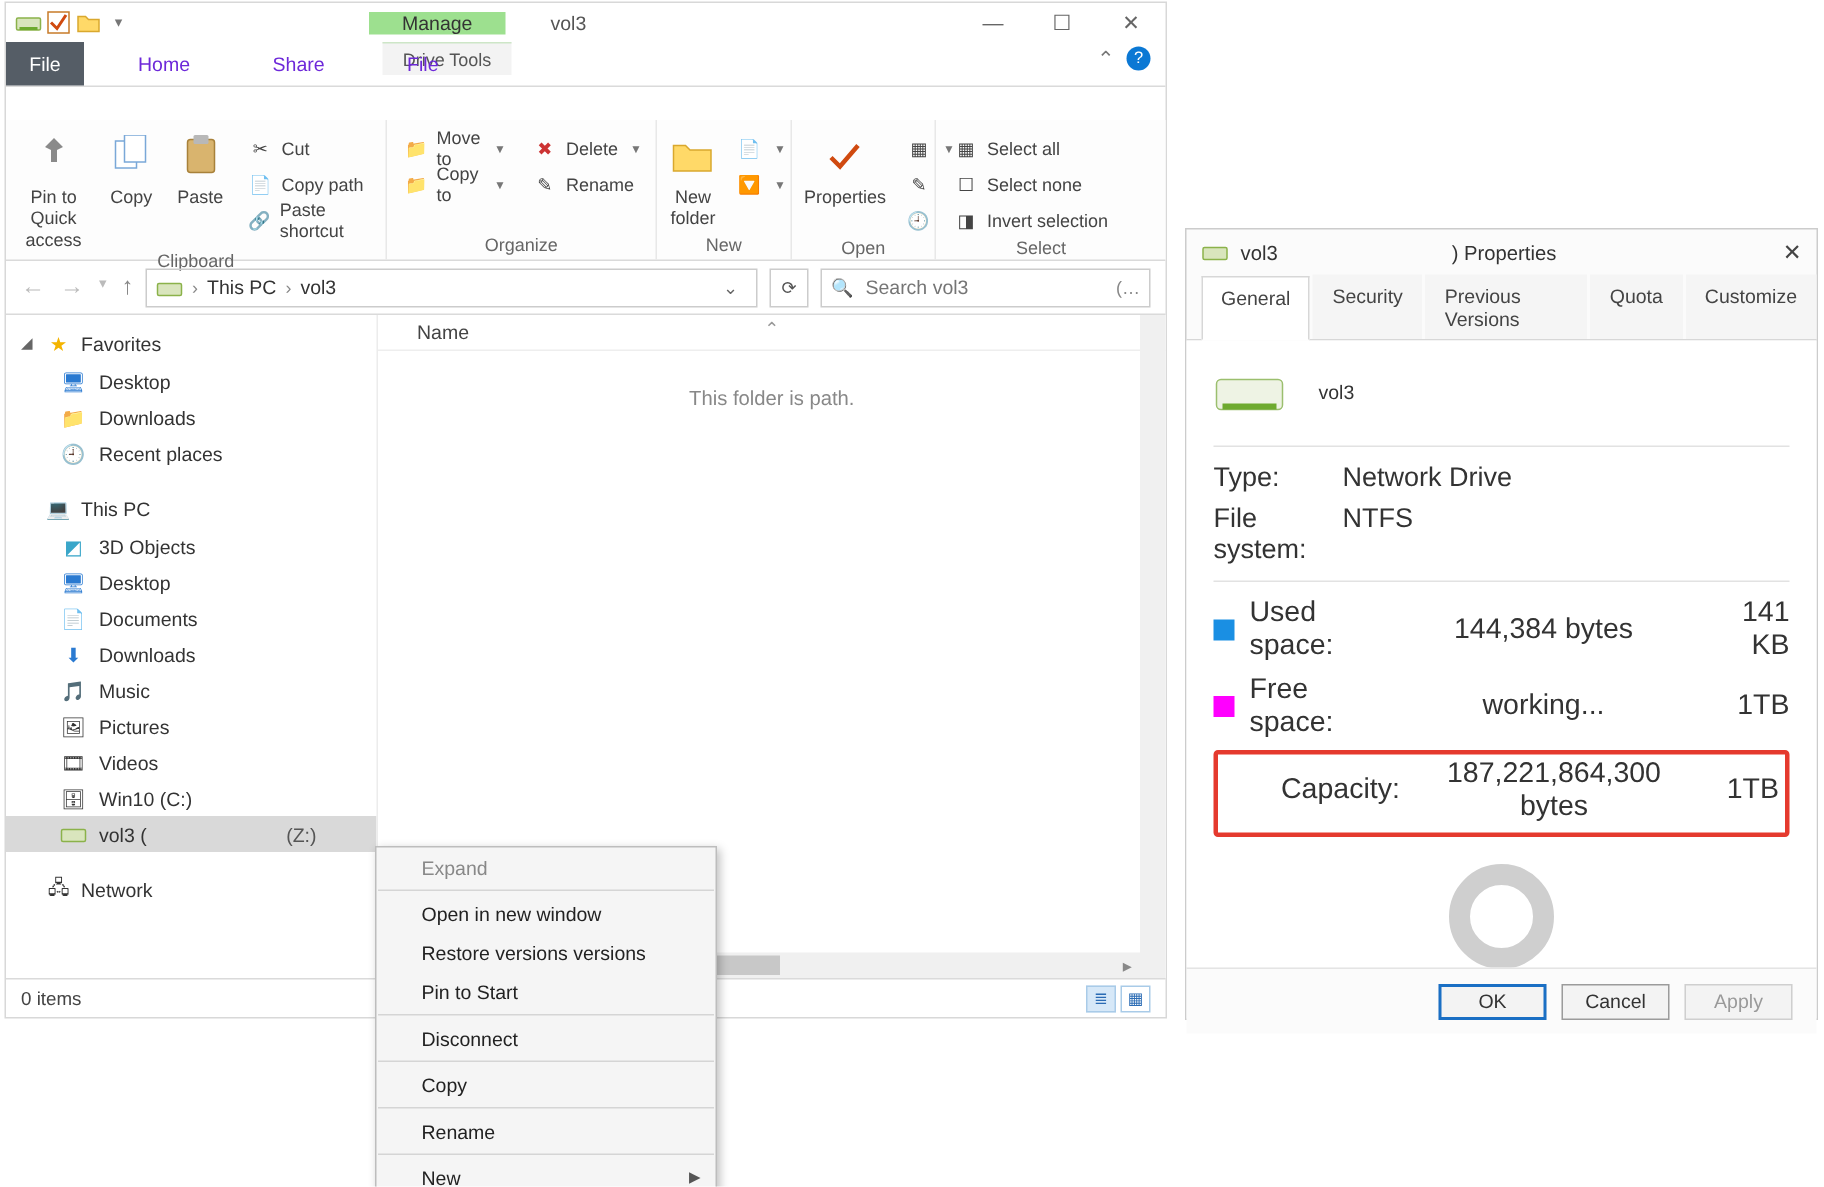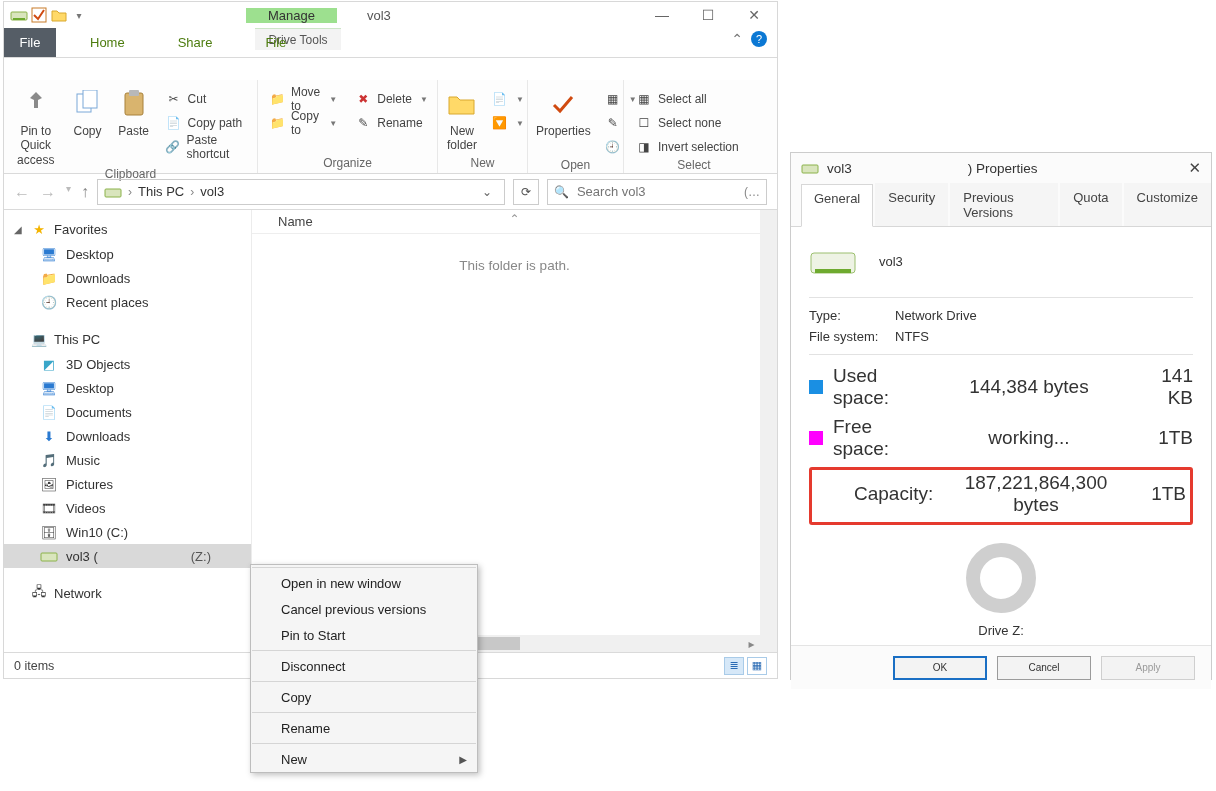--- a/index.html
+++ b/index.html
@@ -10,21 +10,21 @@
 
   .titlebar { height: 26px; display: flex; align-items: center; }
   .titlebar .qat { display: flex; align-items: center; gap: 2px; padding-left: 6px; }
   .titlebar .qat .qat-icon { width: 18px; height: 18px; display:flex; align-items:center; justify-content:center; }
   .titlebar .caption { flex: 0 0 auto; padding: 0 20px; font-size: 13px; color: #555; margin-left:120px;}
   .win-controls { margin-left:auto; display:flex; }
   .win-btn { width: 46px; height: 26px; display:flex; align-items:center; justify-content:center; color:#666; font-size:14px;}
 
   .tabbar-row { display:flex; align-items:stretch; height: 30px; border-bottom:1px solid #dadada; }
   .file-tab { background:#555d66; color:#fff; width:52px; display:flex; align-items:center; justify-content:center; font-size:13px;}
-  .tab { padding:0 18px; display:flex; align-items:center; font-size:13px; color:#4d7c0f; border-right:1px solid transparent;margin-left:16px; }
+  .tab { padding:0 18px; display:flex; align-items:center; font-size:13px; color:#6d28d9; border-right:1px solid transparent; }
   .manage-tab { background:#9de08f; color:#333; padding:0 22px; display:flex; align-items:center; font-size:13px;}
   .drivetools-row { display:flex; height:22px; }
   .dt-spacer { width:251px; }
   .dt-label { width:86px; background:#f3f3f3; display:flex; align-items:center; justify-content:center; font-size:12px; color:#555; border-top:1px solid #cde6c7;}
   .collapse-help { margin-left:auto; display:flex; align-items:center; gap:8px; padding-right:10px;}
   .chevron-up { color:#777; font-size:14px;}
   .help-circle { width:16px;height:16px;border-radius:50%;background:#0b78d4;color:#fff;display:flex;align-items:center;justify-content:center;font-size:11px;}
 
   .ribbon { display:flex; height:94px; border-bottom:1px solid #dadada; background:#fdfdfd; }
   .rgrp { display:flex; flex-direction:column; border-right:1px solid #e8e8e8; padding:4px 8px 0 8px; }
@@ -84,34 +84,34 @@
   .props { position:absolute; left:790px; top:152px; width:422px; height:528px; border:1px solid #ccc; background:#fbfbfb; }
   .props-title { height:30px; display:flex; align-items:center; padding:0 10px; gap:8px; font-size:13.5px; color:#333;}
   .props-title .spacer{flex:1;}
   .props-close { font-size:15px; color:#444;}
   .props-tabs { display:flex; border-bottom:1px solid #d7d7d7; padding-left:10px; gap:2px;}
   .ptab { padding:6px 12px; font-size:13px; color:#444; border:1px solid transparent; border-bottom:none; background:#f5f5f5;}
   .ptab.active { background:#fff; border-color:#d7d7d7; border-bottom:1px solid #fff; position:relative; top:1px;}
   .props-body { padding:16px 18px 8px 18px; background:#fff; height: calc(100% - 30px - 34px - 44px);}
   .drive-row { display:flex; align-items:center; gap:22px; margin-bottom:18px;}
   .drive-ico { width:48px; height:36px; }
-  .info-row { display:flex; font-size:13px; margin:6px 0; color:#333;}
+  .info-row { display:flex; font-size:18px; margin:6px 0; color:#333;}
   .info-row .k { width:86px;}
   .divider { height:1px; background:#e2e2e2; margin:10px 0;}
   .space-row { display:flex; align-items:center; font-size:19px; margin:7px 0; color:#333;}
   .sq { width:14px; height:14px; margin-right:10px;}
   .space-row .lbl { width:92px;}
   .space-row .bytes { flex:1; text-align:center;}
   .space-row .human { width:60px; text-align:right;}
   .cap-box { border:3px solid #e53a2e; border-radius:3px; padding:2px 4px 6px 18px; margin-top:4px;}
   .cap-box .space-row { margin:0;}
   .donut { width:70px; height:70px; border-radius:50%; border:14px solid #cfcfcf; margin:18px auto 10px auto;}
   .drive-letter-lbl { text-align:center; font-size:13px; color:#333;}
   .props-buttons { height:44px; display:flex; align-items:center; justify-content:flex-end; gap:10px; padding-right:16px; border-top:1px solid #e4e4e4; background:#fbfbfb;}
-  .pbtn { width:94px; height:24px; border:1px solid #9b9b9b; background:#f3f3f3; font-size:10px; display:flex; align-items:center; justify-content:center;}
+  .pbtn { width:72px; height:24px; border:1px solid #9b9b9b; background:#f3f3f3; font-size:13px; display:flex; align-items:center; justify-content:center;}
   .pbtn.primary { border:2px solid #1a6fc4;}
   .pbtn.disabled { color:#9a9a9a; border-color:#cfcfcf;}
 
   
   svg { display:block; }
 </style>
 </head>
 <body>
 
 <div class="explorer">
@@ -150,21 +150,21 @@
 
   <div class="drivetools-row">
     <div class="dt-spacer"></div>
     <div class="dt-label">Drive Tools</div>
     <div class="collapse-help">
       <span class="chevron-up">⌃</span>
       <span class="help-circle">?</span>
     </div>
   </div>
 
-  <div class="tabbar-row" style="position:absolute; top:26px; left:0; right:0;">
+  <div class="tabbar-row" style="position:absolute; top:26px; left:0; right:0;gap:18px;">
     <div class="file-tab">File</div>
     <div class="tab">Home</div>
     <div class="tab">Share</div>
     <div class="tab">File</div>
   </div>
 
   <div style="height:30px;"></div>
 
   <div class="ribbon">
 
@@ -431,23 +431,24 @@
   <div class="statusbar">
     <span>0 items</span>
     <div class="view-toggles">
       <div class="vt active">≣</div>
       <div class="vt">▦</div>
     </div>
   </div>
 </div>
 
 <div class="context-menu">
+  <div class="cm-item disabled">Expand</div>
   <div class="cm-sep"></div>
   <div class="cm-item">Open in new window</div>
-  <div class="cm-item">Cancel previous versions</div>
+  <div class="cm-item">Restore versions versions</div>
   <div class="cm-item">Pin to Start</div>
   <div class="cm-sep"></div>
   <div class="cm-item">Disconnect</div>
   <div class="cm-sep"></div>
   <div class="cm-item">Copy</div>
   <div class="cm-sep"></div>
   <div class="cm-item">Rename</div>
   <div class="cm-sep"></div>
   <div class="cm-item">
       <span>New</span>

